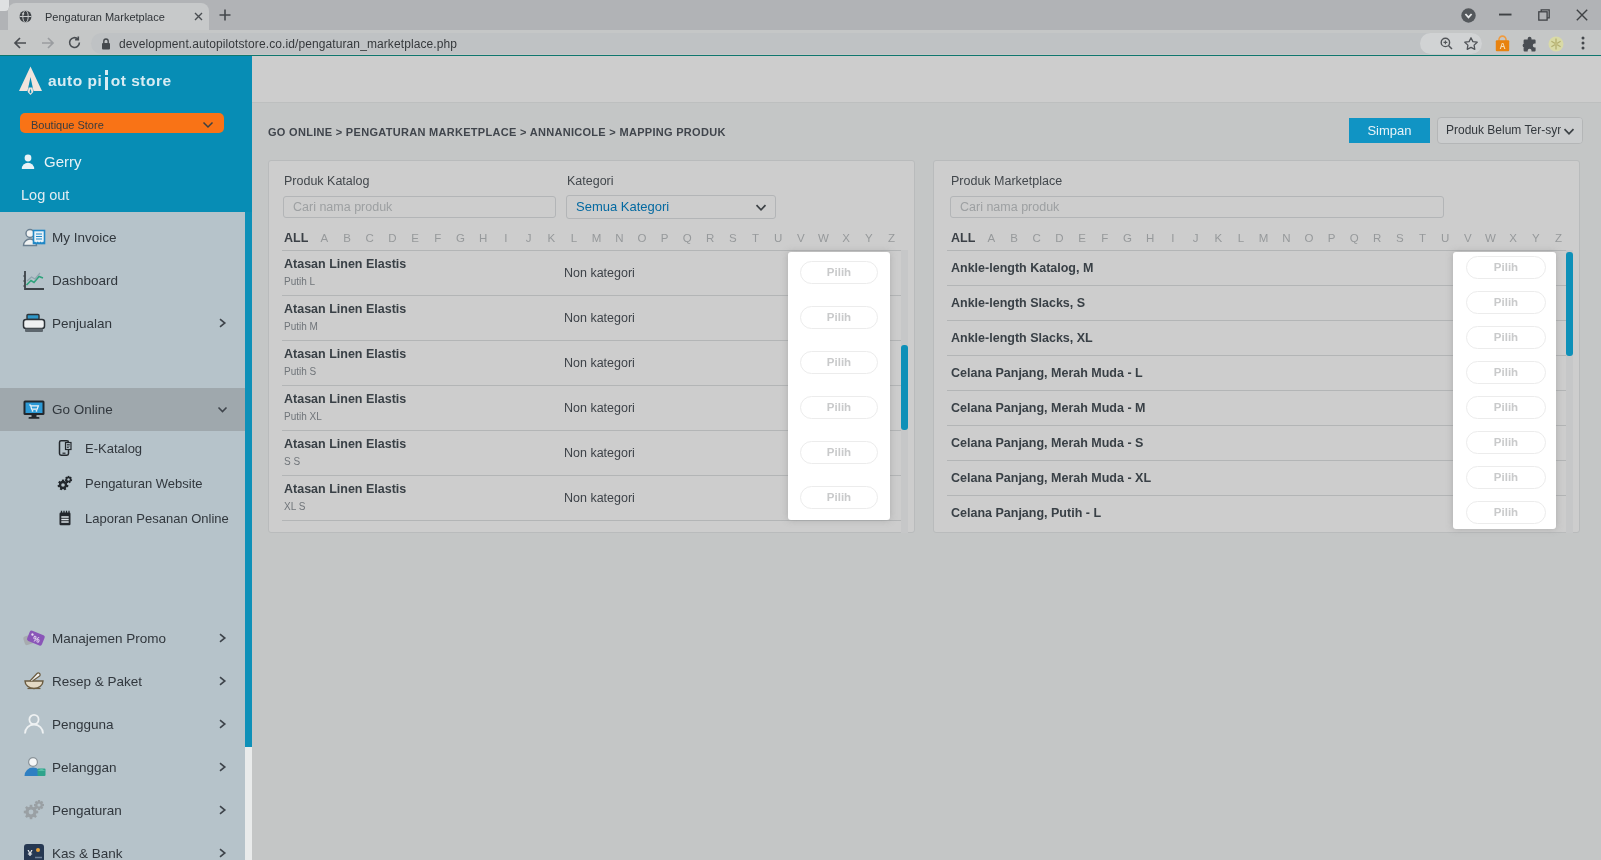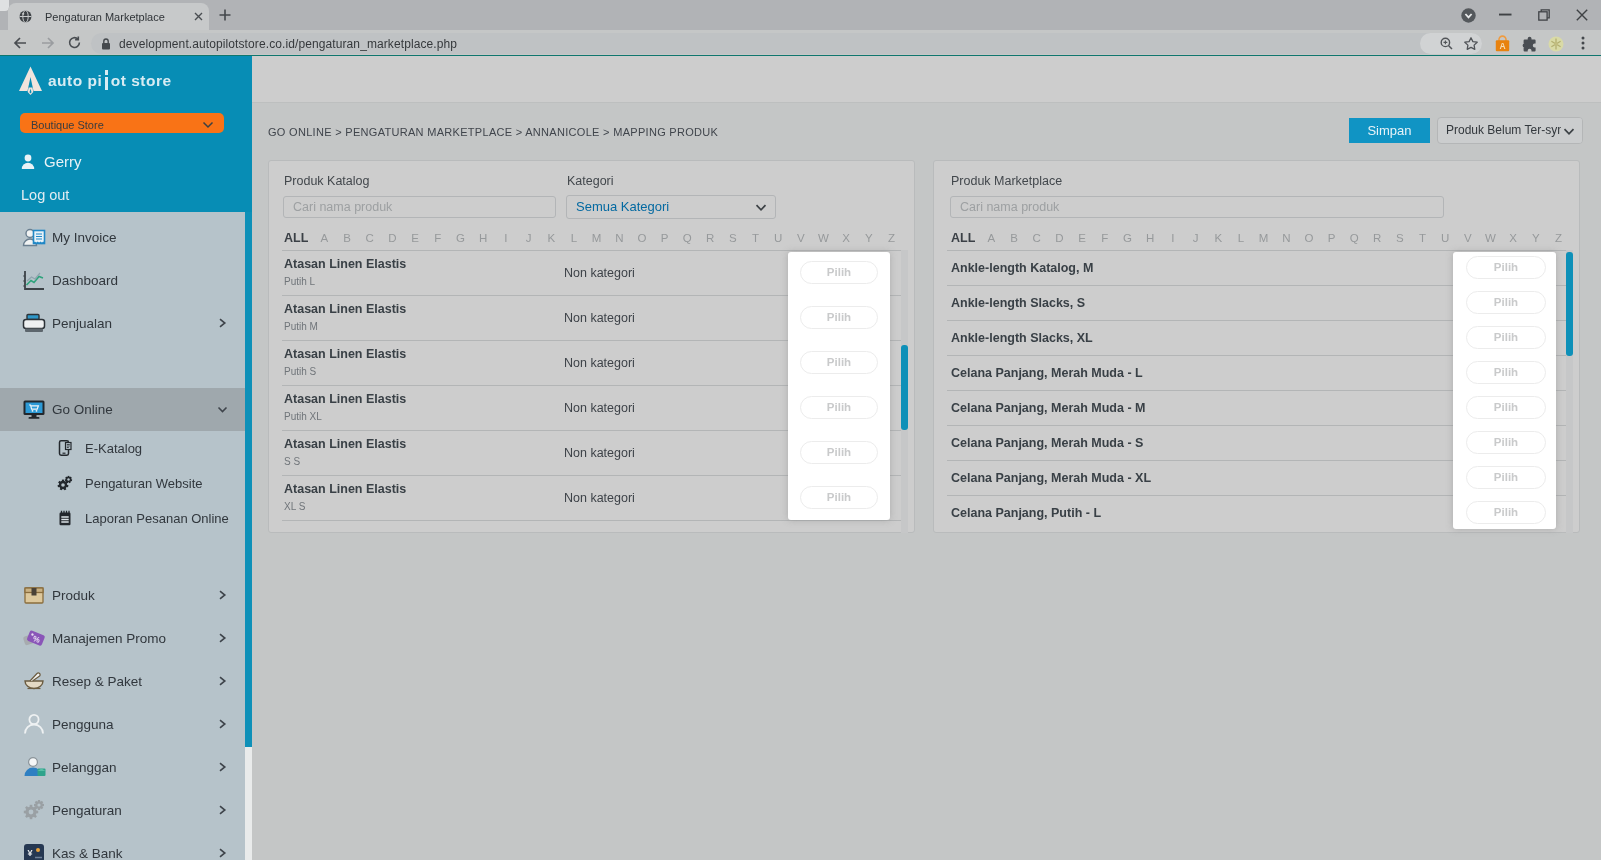--- a/index.html
+++ b/index.html
@@ -30,21 +30,21 @@
 .mitem.active { background:#9fa8ad; }
 .subitem { left:0; width:245px; height:35px; }
 .subitem.active { background:#9fa8ad; }
 .micon { position:absolute; left:22px; top:50%; transform:translateY(-50%); width:24px; height:24px; }
 .sicon { position:absolute; left:57px; top:50%; transform:translateY(-50%); width:16px; height:16px; }
 .mlabel { position:absolute; left:52px; top:50%; transform:translateY(-50%); font-size:13.5px; color:#31373d; }
 .slabel { position:absolute; left:85px; top:50%; transform:translateY(-50%); font-size:13px; color:#31373d; }
 .chev { position:absolute; left:217px; top:50%; transform:translateY(-50%); width:10px; height:10px; }
 
 #topstrip { left:252px; top:56px; width:1349px; height:47px; background:#cdcdcd; border-bottom:1px solid #bdbfbf; }
-#crumb { left:268px; top:126px; font-size:11px; font-weight:normal; color:#40454c; letter-spacing:0.3px; }
+#crumb { left:268px; top:126px; font-size:11px; font-weight:bold; color:#40454c; letter-spacing:0.3px; }
 #simpan { left:1349px; top:118px; width:81px; height:25px; background:#1094c4; border-radius:0; color:#e8f3f8; font-size:13px; text-align:center; line-height:25px; }
 #syncsel { left:1437px; top:117px; width:146px; height:27px; background:#cbcdce; border:1px solid #b4b6b7; border-radius:4px; font-size:12px; color:#33383d; line-height:25px; padding-left:8px; white-space:nowrap; overflow:hidden; }
 .panel { top:160px; width:647px; height:373px; background:#cdcdcd; border:1px solid #b9bbbc; border-radius:3px; }
 .plabel { position:absolute; top:13px; font-size:12.5px; color:#42474c; }
 .pinput { position:absolute; top:35px; height:22px; border:1px solid #b3b5b7; border-radius:3px; font-size:12.5px; color:#9da0a2; line-height:20px; padding-left:9px; }
 .psel { position:absolute; top:34px; height:24px; border:1px solid #b3b5b7; border-radius:3px; font-size:13px; color:#0369a1; line-height:22px; padding-left:9px; }
 .alpha { position:absolute; top:70px; height:14px; font-size:11.5px; color:#96999b; white-space:nowrap; }
 .alpha b { display:inline-block; width:29px; font-size:12.5px; color:#3b4046; font-weight:bold; }
 .alpha span { display:inline-block; width:22.7px; text-align:center; }
 .rowline { position:absolute; left:13px; right:13px; height:1px; background:#b3b5b6; }
@@ -288,35 +288,20 @@
     </div>
 <div class="abs subitem" style="top:288.5px;">
       <span class="sicon">
         <svg width="16" height="16" viewBox="0 0 16 16" style="">
           <rect x="2.5" y="2.5" width="11" height="12.7" rx="1.2" fill="#23282d"></rect>
           <path d="M4.5 0.8 v3 M7 0.8 v3 M9.5 0.8 v3 M12 0.8 v3" stroke="#23282d" stroke-width="1.3"></path>
           <path d="M4.3 7 h7.4 M4.3 9.5 h7.4 M4.3 12 h7.4" stroke="#dde4e8" stroke-width="1.4"></path>
         </svg>
       </span>
       <span class="slabel">Laporan Pesanan Online</span>
-    </div>
-<div class="abs mitem" style="top:361.5px;">
-      <span class="micon">
-        <svg width="24" height="24" viewBox="0 0 24 24" style="">
-          <rect x="3" y="5" width="18" height="15" rx="1" fill="#ddc89c" stroke="#8a6d3d" stroke-width="1.3"></rect>
-          <rect x="3" y="5" width="18" height="4.5" fill="#c9b183" stroke="#8a6d3d" stroke-width="1.3"></rect>
-          <rect x="9.5" y="5" width="5" height="7.5" fill="#4a4237"></rect>
-        </svg>
-      </span>
-      <span class="mlabel">Produk</span>
-      <span class="chev">
-        <svg width="10" height="10" viewBox="0 0 10 10" style="">
-          <path d="M3 1.2 L7.8 5 L3 8.8" fill="none" stroke="#3e444b" stroke-width="1.6"></path>
-        </svg>
-      </span>
     </div>
 <div class="abs mitem" style="top:404.5px;">
       <span class="micon">
         <svg width="26" height="24" viewBox="0 0 26 24" style="">
           <g transform="rotate(-18 8 14)">
             <rect x="2" y="9" width="13" height="9" rx="2" fill="#a7abaf"></rect>
           </g>
           <g transform="rotate(22 15 12)">
             <rect x="6" y="7" width="16" height="11" rx="2" fill="#8a55b8"></rect>
             <circle cx="9.5" cy="10.5" r="1.2" fill="#e8def2"></circle>

